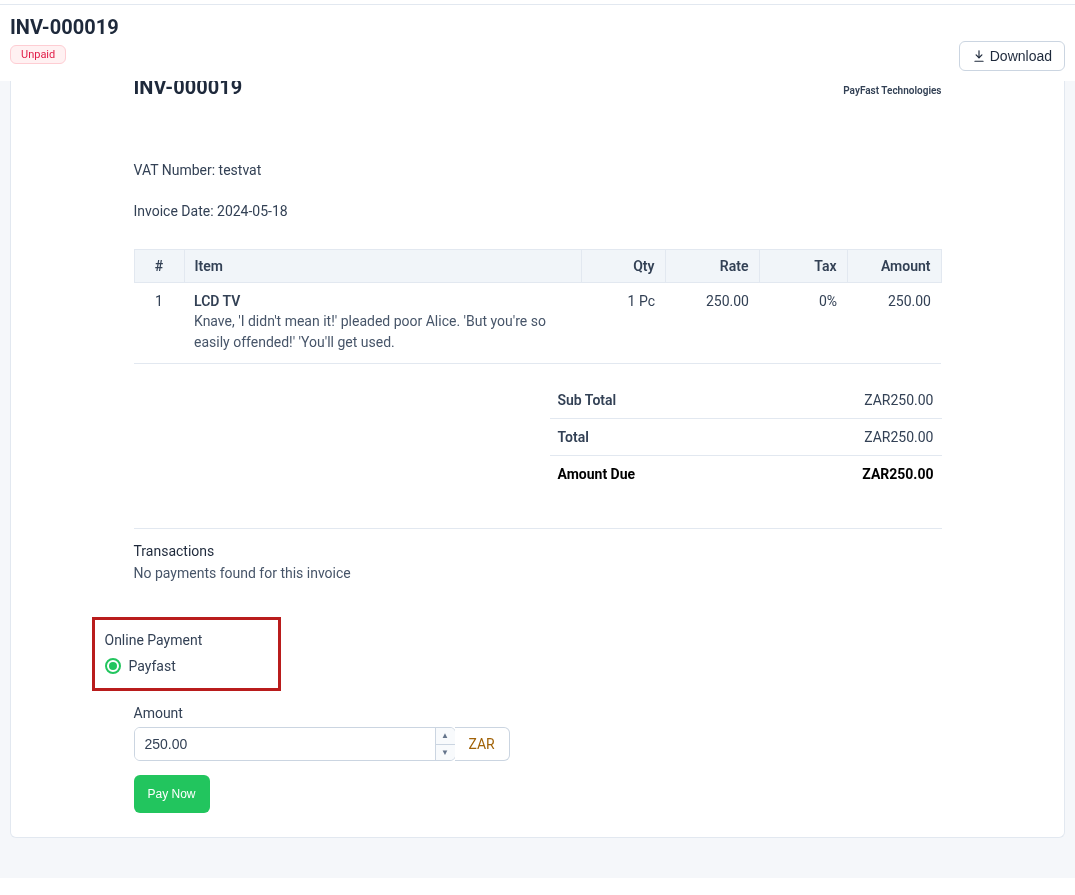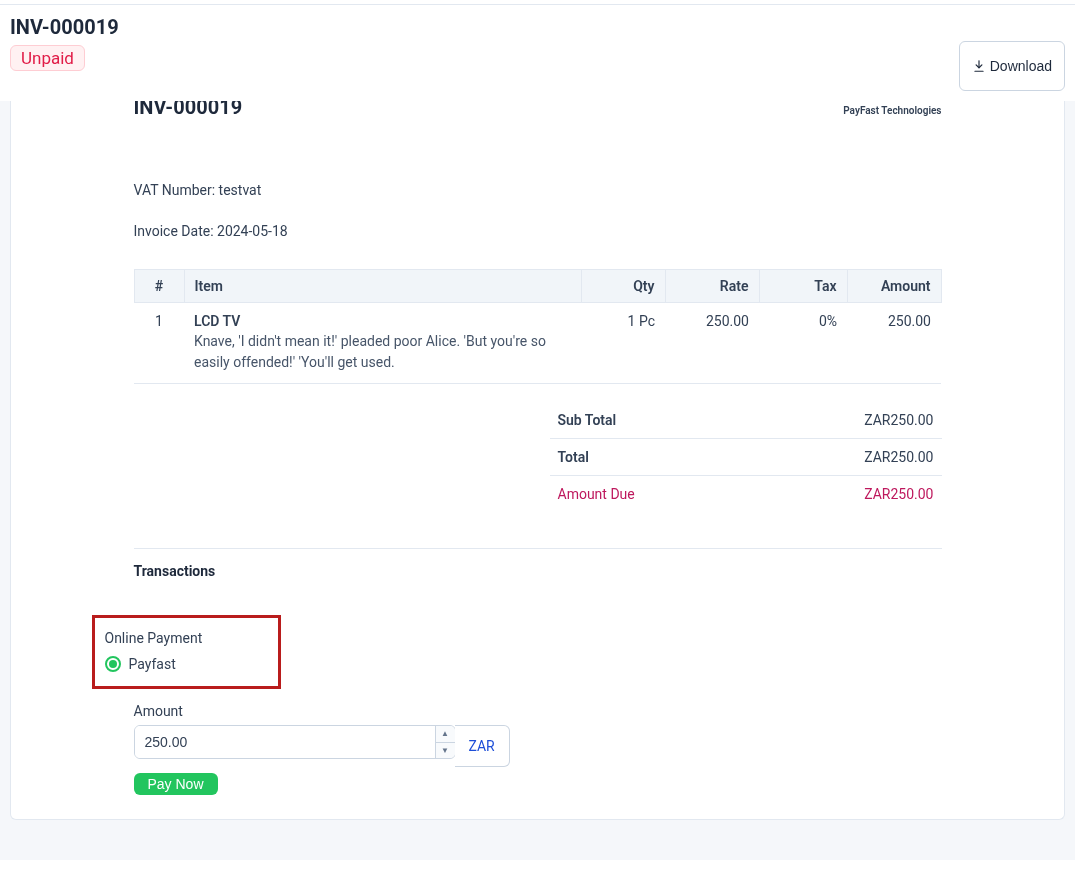--- a/index.html
+++ b/index.html
@@ -24,33 +24,33 @@
   }
   .header-left {}
   .page-title {
     font-size: 20px;
     font-weight: 700;
     color: #1e293b;
     margin: 0 0 6px 0;
   }
   .badge {
     display: inline-block;
-    font-size: 17px;
+    font-size: 11px;
     color: #e11d48;
     border: 1px solid #fecdd3;
     background: #fff1f2;
     padding: 2px 10px;
     border-radius: 6px;
   }
   .download-btn {
     margin-top: 26px;
     border: 1px solid #cbd5e1;
     background: #fff;
     color: #1e293b;
-    padding: 16px 12px;
+    padding: 6px 12px;
     border-radius: 6px;
     font-size: 14px;
     cursor: pointer;
     display: inline-flex;
     align-items: center;
     gap: 4px;
   }
   .download-icon svg { width: 14px; height: 14px; display: block; }
 
   .page-body {
@@ -136,30 +136,30 @@
   }
   .totals .trow {
     display: flex;
     justify-content: space-between;
     padding: 10px 8px 10px 8px;
     border-bottom: 1px solid #e2e8f0;
   }
   .totals .trow .tlabel { font-weight: 600; color: #334155; }
   .totals .trow .tval   { color: #334155; }
   .totals .trow.red .tlabel,
-  .totals .trow.red .tval { color: #be185d; font-weight: 400; }
+  .totals .trow.red .tval { color: #000000; font-weight: 700; }
   .totals .trow:last-child { border-bottom: none; }
 
   .section-rule {
     height: 1px;
     background: #e2e8f0;
     margin: 36px 0 14px 0;
   }
   .section-heading {
-    font-weight: 700;
+    font-weight: 400;
     color: #1e293b;
     margin-bottom: 6px;
   }
   .muted { color: #475569; }
 
   .payment-block {
     margin-top: 36px;
   }
   .payment-highlight {
     border: 3px solid #b91c1c;
@@ -215,39 +215,39 @@
     color: #64748b;
     display: flex; align-items: center; justify-content: center;
     cursor: pointer;
     border: none; background: transparent; padding: 0;
   }
   .spinner-btn:first-child { border-bottom: 1px solid #cbd5e1; }
   .addon {
     display: inline-flex;
     align-items: center;
     padding: 0 14px;
-    color: #1d4ed8;
+    color: #a16207;
     background: #fff;
     border: 1px solid #cbd5e1;
     border-left: none;
     border-radius: 0 6px 6px 0;
-    height: 42px;
+    height: 34px;
     margin-left: -1px;
     text-align: center;
   }
   .input-wrap { display: inline-flex; }
 
   .pay-btn {
-    margin-top: 6px;
+    margin-top: 14px;
     background: #22c55e;
     color: #fff;
     border: none;
-    padding: 3px 14px;
+    padding: 12px 14px;
     border-radius: 6px;
-    font-size: 14px;
+    font-size: 12px;
     cursor: pointer;
   }
 </style>
 </head>
 <body>
 
 <div class="top-rule"></div>
 
 <div class="header">
   <div class="header-left">
@@ -323,20 +323,21 @@
           </div>
           <div class="trow red">
             <span class="tlabel">Amount Due</span>
             <span class="tval">ZAR250.00</span>
           </div>
         </div>
 
       <div class="section-rule"></div>
 
       <div class="section-heading">Transactions</div>
+      <div class="muted">No payments found for this invoice</div>
 
       <div class="payment-block">
         <div class="payment-highlight">
           <div class="payment-title">Online Payment</div>
           <label class="radio-row">
             <span class="radio-outer">
                 <span class="radio-inner"></span>
               </span>
             <span>Payfast</span>
           </label>

